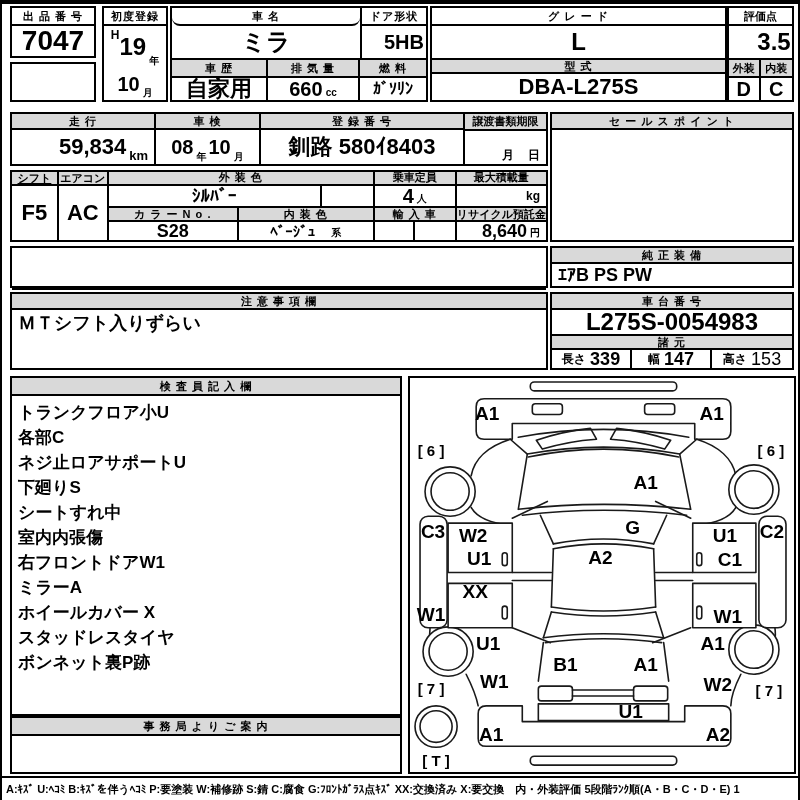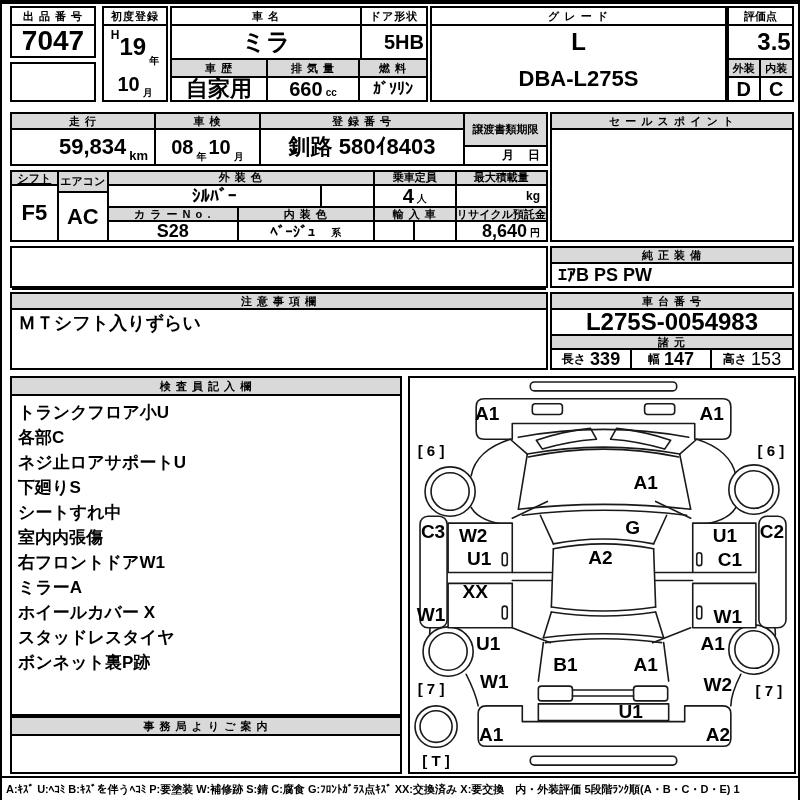--- a/index.html
+++ b/index.html
@@ -49,21 +49,21 @@
     </div>
     <div class="c" style="flex:1;">
       <span class="t20" style="font-weight:bold;">10</span>
       <span class="sm">月</span>
     </div>
   </div>
 
   <div class="sec col" style="left:168px;top:6px;width:258px;height:96px;">
     <div class="r" style="height:50px;">
       <div class="col br" style="width:188px;">
-        <div class="c hd g2 bb" style="height:18px;">車 名</div>
+        <div class="c hd g2 bb" style="height:18px;border-radius:8px;">車 名</div>
         <div class="c t24" style="flex:1;">ミラ</div>
       </div>
       <div class="col" style="flex:1;">
         <div class="c hd bb" style="height:18px;">ドア形状</div>
         <div class="c t20" style="flex:1;margin-left:20px;">5HB</div>
       </div>
     </div>
     <div class="r bb" style="height:16px;border-top:2px solid #000;">
       <div class="c hd g br" style="width:96px;">車 歴</div>
       <div class="c hd g br" style="width:92px;">排 気 量</div>
@@ -75,20 +75,21 @@
         <span class="t20" style="font-weight:bold;">660</span>
         <span class="sm">cc</span>
       </div>
       <div class="c t16" style="flex:1;">ｶﾞｿﾘﾝ</div>
     </div>
   </div>
 
   <div class="sec col" style="left:428px;top:6px;width:297px;height:96px;">
     <div class="c hd bb" style="height:18px;">グ レ ー ド</div>
     <div class="c t24" style="height:32px;">L</div>
+    <div class="c hd g bb" style="height:16px;border-top:2px solid #000;">型 式</div>
     <div class="c t22" style="flex:1;">DBA-L275S</div>
   </div>
 
   <div class="sec col" style="left:725px;top:6px;width:67px;height:96px;">
     <div class="c hd bb" style="height:18px;letter-spacing:0;">評価点</div>
     <div class="c t24" style="height:32px;padding-left:27px;">3.5</div>
     <div class="r bb" style="height:16px;border-top:2px solid #000;">
       <div class="c hd g br" style="width:50%;letter-spacing:0;">外装</div>
       <div class="c hd g" style="width:50%;letter-spacing:0;">内装</div>
     </div>
@@ -113,35 +114,35 @@
         <span class="sm">年</span>
         <span class="t20" style="font-weight:bold;margin-left:2px;">10</span>
         <span class="sm">月</span>
       </div>
     </div>
     <div class="col br" style="width:202px;">
       <div class="c hd g bb" style="height:16px;">登 録 番 号</div>
       <div class="c t22" style="flex:1;">釧路 580ｲ8403</div>
     </div>
     <div class="col" style="flex:1;">
-      <div class="c hd g bb" style="height:33px;letter-spacing:0;">譲渡書類期限</div>
+      <div class="c hd g bb" style="height:17px;letter-spacing:0;">譲渡書類期限</div>
       <div class="c right" style="flex:1;align-items:flex-end;padding-bottom:3px;">
         <span class="t12" style="font-weight:bold;margin-right:14px;">月</span>
         <span class="t12" style="font-weight:bold;">日</span>
       </div>
     </div>
   </div>
 
   <div class="sec r" style="left:8px;top:170px;width:538px;height:72px;">
     <div class="col br" style="width:47px;">
       <div class="c hd g bb" style="height:14px;letter-spacing:0;text-decoration:underline;">シフト</div>
       <div class="c t22" style="flex:1;">F5</div>
     </div>
     <div class="col br" style="width:50px;">
-      <div class="c hd g bb" style="height:21px;letter-spacing:0;">エアコン</div>
+      <div class="c hd g bb" style="height:14px;letter-spacing:0;">エアコン</div>
       <div class="c t22" style="flex:1;">AC</div>
     </div>
     <div class="col" style="flex:1;">
       <div class="r bb" style="height:14px;">
         <div class="c hd g br" style="width:266px;">外 装 色</div>
         <div class="c hd g br" style="width:82px;letter-spacing:0;">乗車定員</div>
         <div class="c hd g" style="flex:1;letter-spacing:0;">最大積載量</div>
       </div>
       <div class="r bb" style="height:24px;">
         <div class="c t18 br" style="width:213px;">ｼﾙﾊﾞｰ</div>

